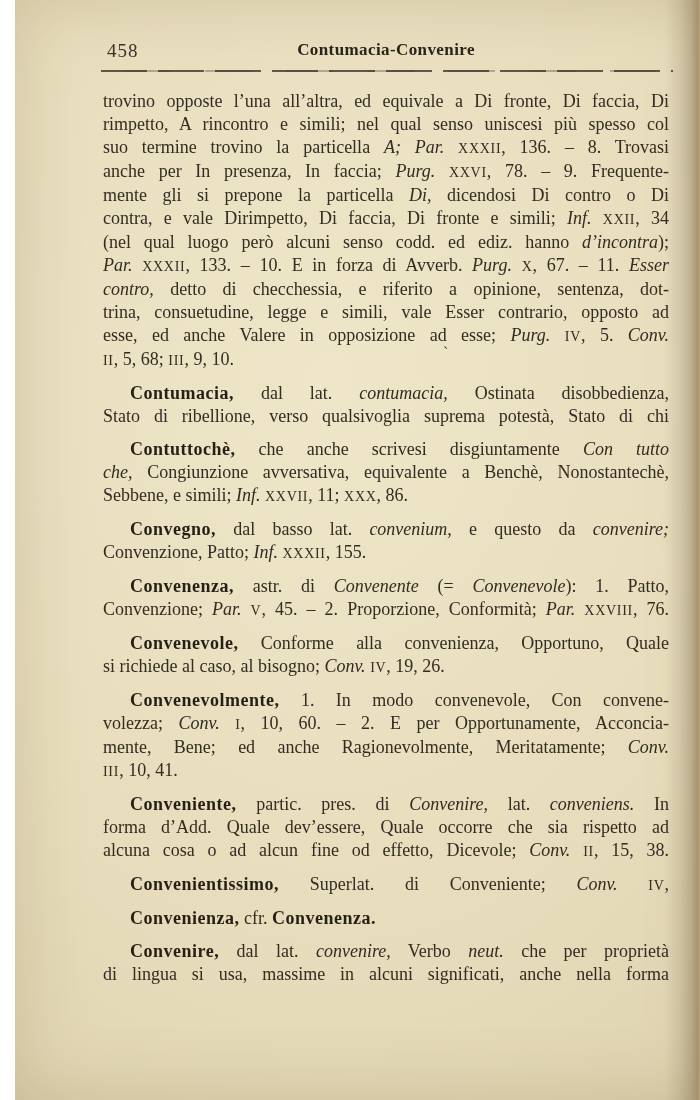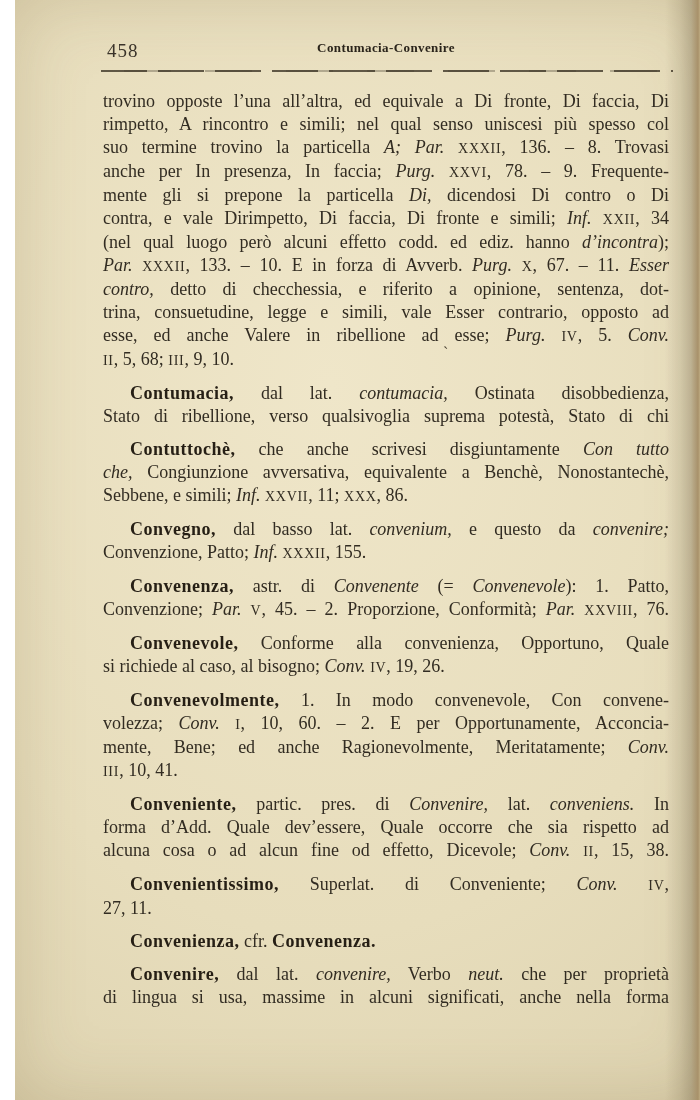--- a/index.html
+++ b/index.html
@@ -36,21 +36,21 @@
   }
   .header-row {
     position: absolute; top: 40px; left: 88px; width: 566px; height: 26px;
   }
   .page-number {
     position: absolute; left: 4px; top: 0;
     font-size: 19px; letter-spacing: 1px; color: #3a332a;
   }
   .running-title {
     position: absolute; left: 0; right: 0; top: 0; text-align: center;
-    font-size: 13px; font-weight: bold; letter-spacing: 0.4px; color: #2a241b;
+    font-size: 17px; font-weight: bold; letter-spacing: 0.4px; color: #2a241b;
   }
   .header-rule {
     position: absolute; top: 70px; left: 86px; width: 572px; height: 2px;
     background:
       repeating-linear-gradient(90deg,
         rgba(72, 64, 48, 0.85) 0px, rgba(72, 64, 48, 0.85) 46px,
         rgba(72, 64, 48, 0) 46px, rgba(72, 64, 48, 0) 57px),
       repeating-linear-gradient(90deg,
         rgba(72, 64, 48, 0) 0px, rgba(72, 64, 48, 0) 23px,
         rgba(72, 64, 48, 0.35) 23px, rgba(72, 64, 48, 0.35) 70px,
@@ -87,25 +87,25 @@
   <div class="header-rule"></div>
 
   <div class="text-body" id="text-body">
       <div class="para">
         <div class="line"><span class="seg-n">trovino opposte l’una all’altra, ed equivale a Di fronte, Di faccia, Di</span></div>
         <div class="line"><span class="seg-n">rimpetto, A rincontro e simili; nel qual senso uniscesi più spesso col</span></div>
         <div class="line"><span class="seg-n">suo termine trovino la particella </span><span class="seg-i">A;</span><span class="seg-n"> </span><span class="seg-i">Par.</span><span class="seg-n"> </span><span class="seg-sc">XXXII</span><span class="seg-n">, 136. – 8. Trovasi</span></div>
         <div class="line"><span class="seg-n">anche per In presenza, In faccia; </span><span class="seg-i">Purg.</span><span class="seg-n"> </span><span class="seg-sc">XXVI</span><span class="seg-n">, 78. – 9. Frequente-</span></div>
         <div class="line"><span class="seg-n">mente gli si prepone la particella </span><span class="seg-i">Di,</span><span class="seg-n"> dicendosi Di contro o Di</span></div>
         <div class="line"><span class="seg-n">contra, e vale Dirimpetto, Di faccia, Di fronte e simili; </span><span class="seg-i">Inf.</span><span class="seg-n"> </span><span class="seg-sc">XXII</span><span class="seg-n">, 34</span></div>
-        <div class="line"><span class="seg-n">(nel qual luogo però alcuni effetto codd. ed ediz. hanno </span><span class="seg-i">d’incontra</span><span class="seg-n">);</span></div>
+        <div class="line"><span class="seg-n">(nel qual luogo però alcuni senso codd. ed ediz. hanno </span><span class="seg-i">d’incontra</span><span class="seg-n">);</span></div>
         <div class="line"><span class="seg-i">Par.</span><span class="seg-n"> </span><span class="seg-sc">XXXII</span><span class="seg-n">, 133. – 10. E in forza di Avverb. </span><span class="seg-i">Purg.</span><span class="seg-n"> </span><span class="seg-sc">X</span><span class="seg-n">, 67. – 11. </span><span class="seg-i">Esser</span></div>
         <div class="line"><span class="seg-i">contro,</span><span class="seg-n"> detto di checchessia, e riferito a opinione, sentenza, dot-</span></div>
         <div class="line"><span class="seg-n">trina, consuetudine, legge e simili, vale Esser contrario, opposto ad</span></div>
-        <div class="line"><span class="seg-n">esse, ed anche Valere in ribellione ad esse; </span><span class="seg-i">Purg.</span><span class="seg-n"> </span><span class="seg-sc">IV</span><span class="seg-n">, 5. </span><span class="seg-i">Conv.</span></div>
+        <div class="line"><span class="seg-n">esse, ed anche Valere in opposizione ad esse; </span><span class="seg-i">Purg.</span><span class="seg-n"> </span><span class="seg-sc">IV</span><span class="seg-n">, 5. </span><span class="seg-i">Conv.</span></div>
         <div class="line nojust"><span class="seg-sc">II</span><span class="seg-n">, 5, 68; </span><span class="seg-sc">III</span><span class="seg-n">, 9, 10.</span></div>
       </div>
       <div class="para">
         <div class="line indent"><span class="seg-b">Contumacia,</span><span class="seg-n"> dal lat. </span><span class="seg-i">contumacia,</span><span class="seg-n"> Ostinata disobbedienza,</span></div>
         <div class="line"><span class="seg-n">Stato di ribellione, verso qualsivoglia suprema potestà, Stato di chi</span></div>
       </div>
       <div class="para">
         <div class="line indent"><span class="seg-b">Contuttochè,</span><span class="seg-n"> che anche scrivesi disgiuntamente </span><span class="seg-i">Con tutto</span></div>
         <div class="line"><span class="seg-i">che,</span><span class="seg-n"> Congiunzione avversativa, equivalente a Benchè, Nonostantechè,</span></div>
         <div class="line nojust"><span class="seg-n">Sebbene, e simili; </span><span class="seg-i">Inf.</span><span class="seg-n"> </span><span class="seg-sc">XXVII</span><span class="seg-n">, 11; </span><span class="seg-sc">XXX</span><span class="seg-n">, 86.</span></div>
@@ -128,21 +128,20 @@
         <div class="line"><span class="seg-n">mente, Bene; ed anche Ragionevolmente, Meritatamente; </span><span class="seg-i">Conv.</span></div>
         <div class="line nojust"><span class="seg-sc">III</span><span class="seg-n">, 10, 41.</span></div>
       </div>
       <div class="para">
         <div class="line indent"><span class="seg-b">Conveniente,</span><span class="seg-n"> partic. pres. di </span><span class="seg-i">Convenire,</span><span class="seg-n"> lat. </span><span class="seg-i">conveniens.</span><span class="seg-n"> In</span></div>
         <div class="line"><span class="seg-n">forma d’Add. Quale dev’essere, Quale occorre che sia rispetto ad</span></div>
         <div class="line"><span class="seg-n">alcuna cosa o ad alcun fine od effetto, Dicevole; </span><span class="seg-i">Conv.</span><span class="seg-n"> </span><span class="seg-sc">II</span><span class="seg-n">, 15, 38.</span></div>
       </div>
       <div class="para">
         <div class="line indent"><span class="seg-b">Convenientissimo,</span><span class="seg-n"> Superlat. di Conveniente; </span><span class="seg-i">Conv.</span><span class="seg-n"> </span><span class="seg-sc">IV</span><span class="seg-n">,</span></div>
-        <div class="line nojust"><span class="seg-n">27, 11.</span></div>
       </div>
       <div class="para">
         <div class="line nojust indent"><span class="seg-b">Convenienza,</span><span class="seg-n"> cfr. </span><span class="seg-b">Convenenza.</span></div>
       </div>
       <div class="para">
         <div class="line indent"><span class="seg-b">Convenire,</span><span class="seg-n"> dal lat. </span><span class="seg-i">convenire,</span><span class="seg-n"> Verbo </span><span class="seg-i">neut.</span><span class="seg-n"> che per proprietà</span></div>
         <div class="line"><span class="seg-n">di lingua si usa, massime in alcuni significati, anche nella forma</span></div>
       </div>
     </div>
 

